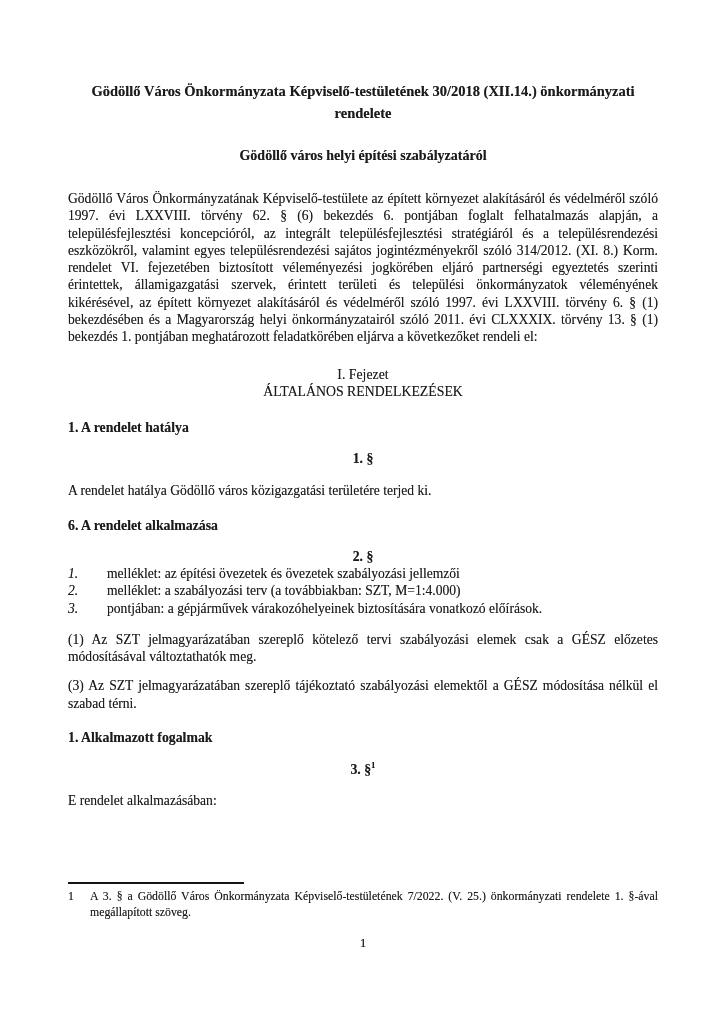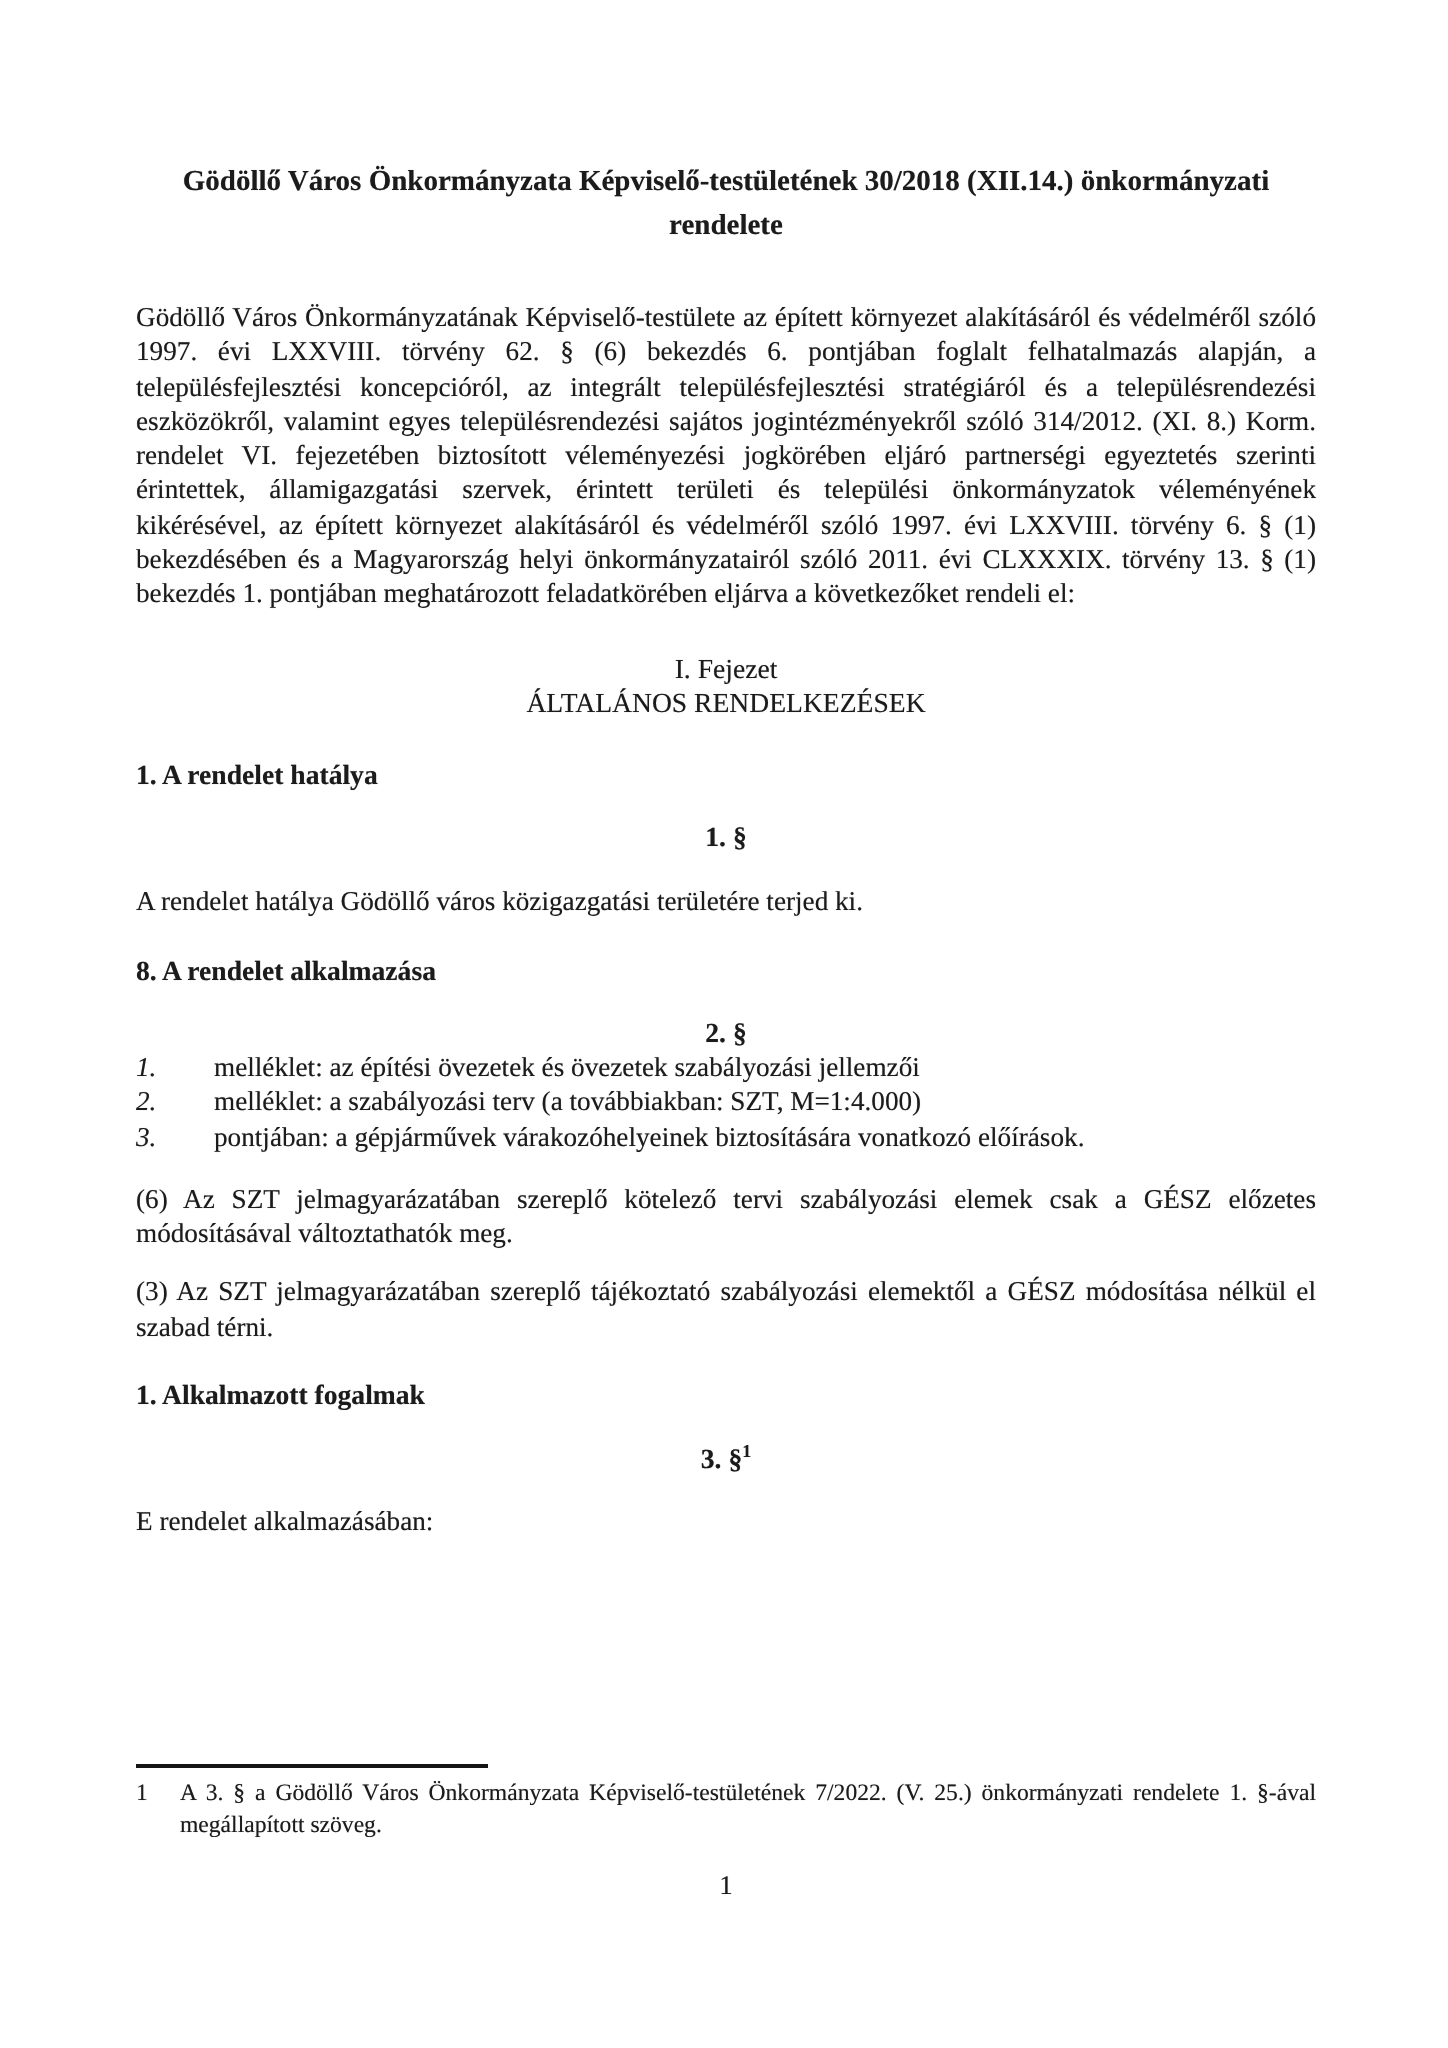--- a/index.html
+++ b/index.html
@@ -121,51 +121,52 @@
   }
 </style>
 </head>
 <body>
 
 <div class="page">
   <div class="content">
 
     <div class="doc-title">Gödöllő Város Önkormányzata Képviselő-testületének 30/2018 (XII.14.) önkormányzati rendelete</div>
 
+    <div class="doc-subtitle">Gödöllő város helyi építési szabályzatáról</div>
 
     <div class="preamble">Gödöllő Város Önkormányzatának Képviselő-testülete az épített környezet alakításáról és védelméről szóló 1997. évi LXXVIII. törvény 62. § (6) bekezdés 6. pontjában foglalt felhatalmazás alapján, a településfejlesztési koncepcióról, az integrált településfejlesztési stratégiáról és a településrendezési eszközökről, valamint egyes településrendezési sajátos jogintézményekről szóló 314/2012. (XI. 8.) Korm. rendelet VI. fejezetében biztosított véleményezési jogkörében eljáró partnerségi egyeztetés szerinti érintettek, államigazgatási szervek, érintett területi és települési önkormányzatok véleményének kikérésével, az épített környezet alakításáról és védelméről szóló 1997. évi LXXVIII. törvény 6. § (1) bekezdésében és a Magyarország helyi önkormányzatairól szóló 2011. évi CLXXXIX. törvény 13. § (1) bekezdés 1. pontjában meghatározott feladatkörében eljárva a következőket rendeli el:</div>
 
     <div class="chapter">
       <div>I. Fejezet</div>
       <div>ÁLTALÁNOS RENDELKEZÉSEK</div>
     </div>
 
     <div class="sec-heading mt19">1. A rendelet hatálya</div>
     <div class="sec-mark">1. §</div>
     <div class="body-text mt15">A rendelet hatálya Gödöllő város közigazgatási területére terjed ki.</div>
 
-    <div class="sec-heading mt19">8. A rendelet alkalmazása</div>
+    <div class="sec-heading mt19">6. A rendelet alkalmazása</div>
     <div class="sec-mark">2. §</div>
 
     <div class="annex-list">
       <div class="annex-item">
         <span class="annex-num">1.</span>
         <span class="annex-text">melléklet: az építési övezetek és övezetek szabályozási jellemzői</span>
       </div>
       <div class="annex-item">
         <span class="annex-num">2.</span>
         <span class="annex-text">melléklet: a szabályozási terv (a továbbiakban: SZT, M=1:4.000)</span>
       </div>
       <div class="annex-item">
         <span class="annex-num">3.</span>
         <span class="annex-text">pontjában: a gépjárművek várakozóhelyeinek biztosítására vonatkozó előírások.</span>
       </div>
     </div>
 
-    <div class="body-text mt14">(6) Az SZT jelmagyarázatában szereplő kötelező tervi szabályozási elemek csak a GÉSZ előzetes módosításával változtathatók meg.</div>
+    <div class="body-text mt14">(1) Az SZT jelmagyarázatában szereplő kötelező tervi szabályozási elemek csak a GÉSZ előzetes módosításával változtathatók meg.</div>
     <div class="body-text mt12">(3) Az SZT jelmagyarázatában szereplő tájékoztató szabályozási elemektől a GÉSZ módosítása nélkül el szabad térni.</div>
 
     <div class="sec-heading mt18">1. Alkalmazott fogalmak</div>
     <div class="sec-mark mt14"><span>3. §</span><sup class="fn-ref">1</sup></div>
     <div class="body-text mt14">E rendelet alkalmazásában:</div>
 
   </div>
 
   <div class="footnote-block">
     <div class="footnote-rule"></div>

